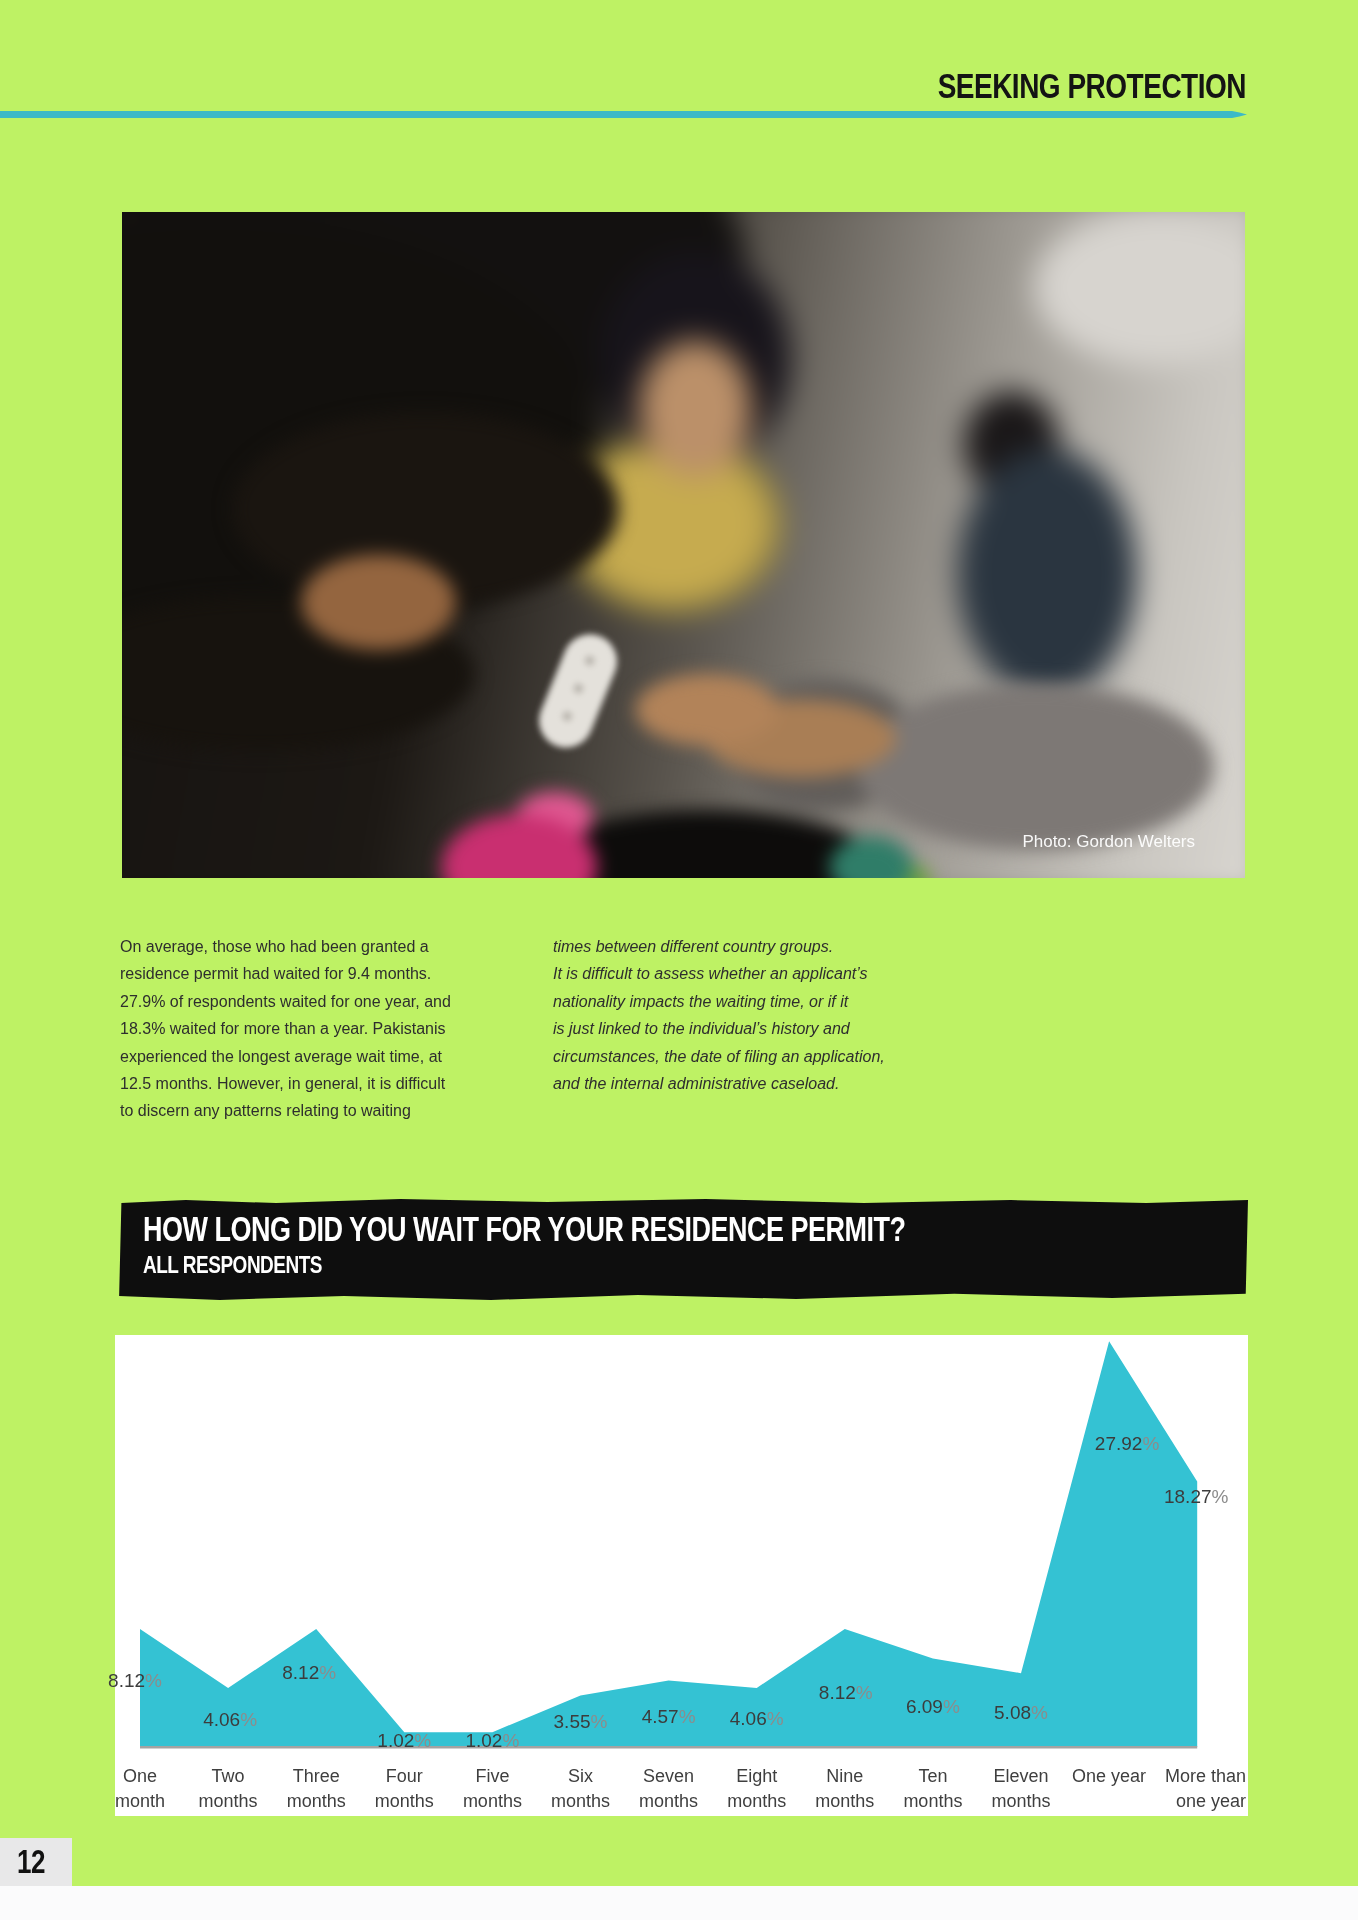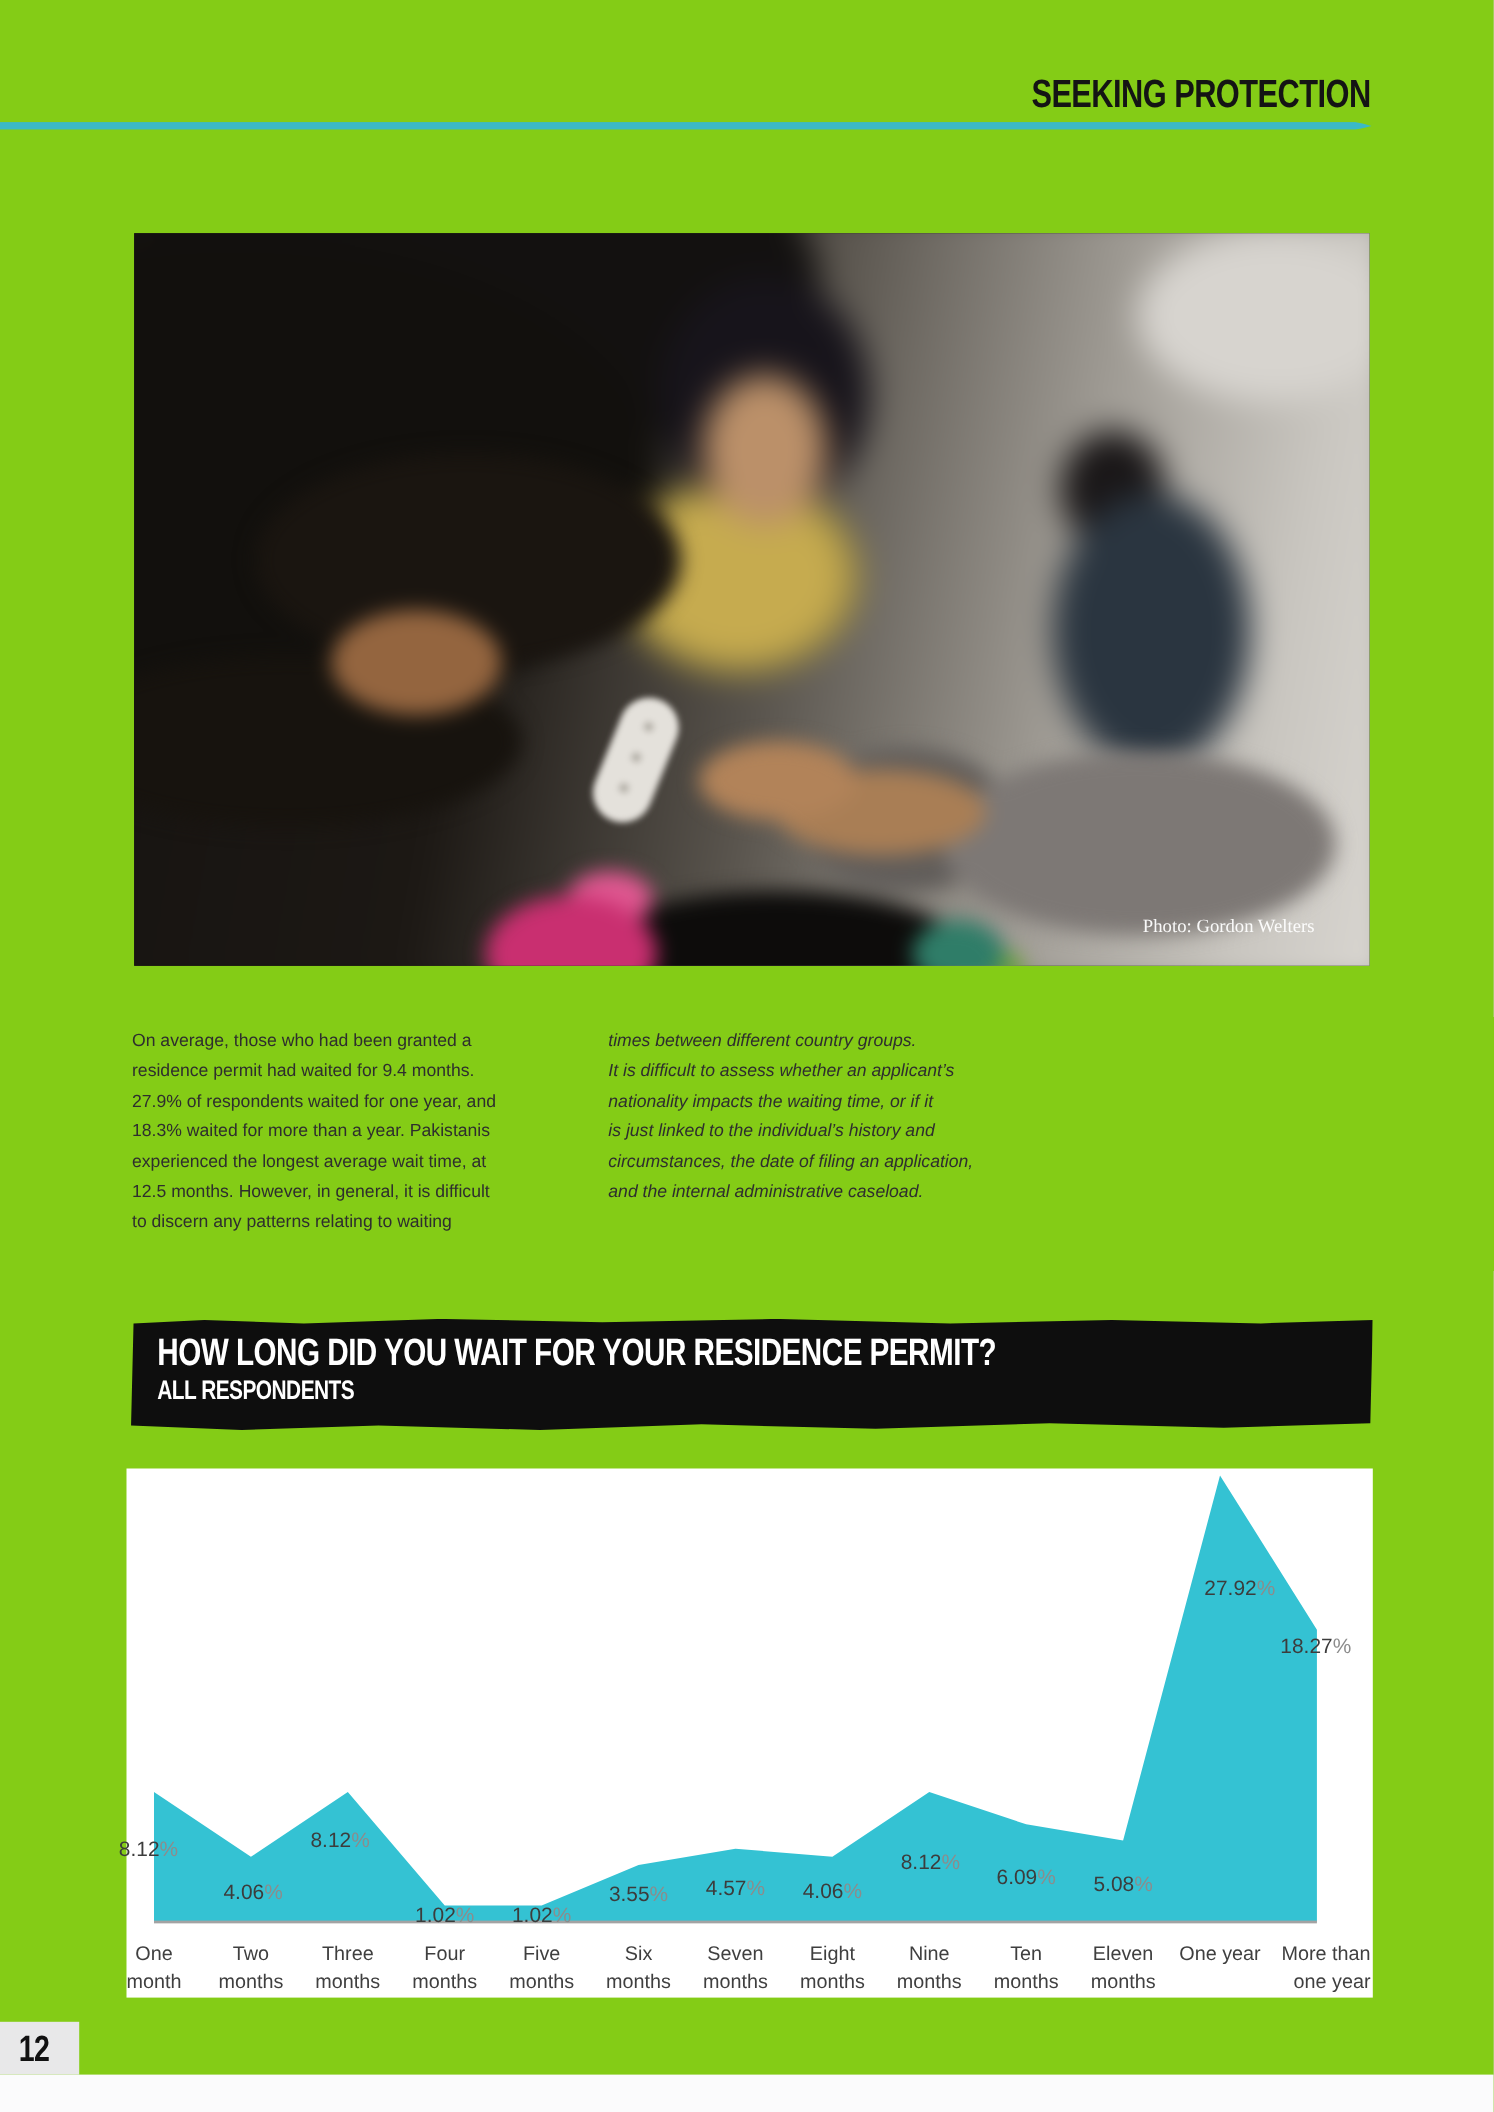--- a/index.html
+++ b/index.html
@@ -1,34 +1,34 @@
 <!DOCTYPE html>
 <html><head>
 <meta charset="utf-8">
 <style>
   html,body{margin:0;padding:0;background:#d8d8da;}
   .page{
     position:relative; width:1358px; height:1920px; margin:0 auto;
-    background:#84cc16; overflow:hidden;
+    background:#bef264; overflow:hidden;
     font-family:"Liberation Sans", sans-serif; color:#2f2f2f;
   }
   .condensed{display:inline-block; transform:scaleY(1.28); transform-origin:center; letter-spacing:-0.5px; font-weight:bold;}
   
   .header-title{
     position:absolute; top:66px; right:112px; font-size:28px; line-height:40px;
     color:#141414; white-space:nowrap;
   }
   .teal-rule{
     position:absolute; left:0; top:111px; width:1247px; height:7px; background:#3bb9c7;
     clip-path:polygon(0 0, 98.8% 0, 99.4% 20%, 100% 50%, 99.4% 78%, 98.8% 100%, 0 100%);
   }
   
   .photo{
     position:absolute; left:122px; top:212px; width:1123px; height:666px;
-    overflow:hidden; background:#17140f;font-family:Liberation Serif, serif;
+    overflow:hidden; background:#17140f;
   }
   .photo .bg, .photo .fg{position:absolute; left:-25px; top:-25px; right:-25px; bottom:-25px;}
   .photo .bg{
     filter:blur(15px);
     background-color:#6b6761;
     background-image:
       radial-gradient(ellipse 95px 115px at 51% 31%, #bb9069 0 59%, rgba(187,144,105,0) 60%),
       radial-gradient(ellipse 160px 180px at 51% 24%, #17141b 0 59%, rgba(23,20,27,0) 60%),
       radial-gradient(ellipse 185px 150px at 49% 47%, #c6ab4f 0 48%, #8a7b3a 60%, rgba(138,123,58,0) 61%),
       radial-gradient(ellipse 150px 210px at 81% 54%, #2a3540 0 59%, rgba(42,53,64,0) 60%),

